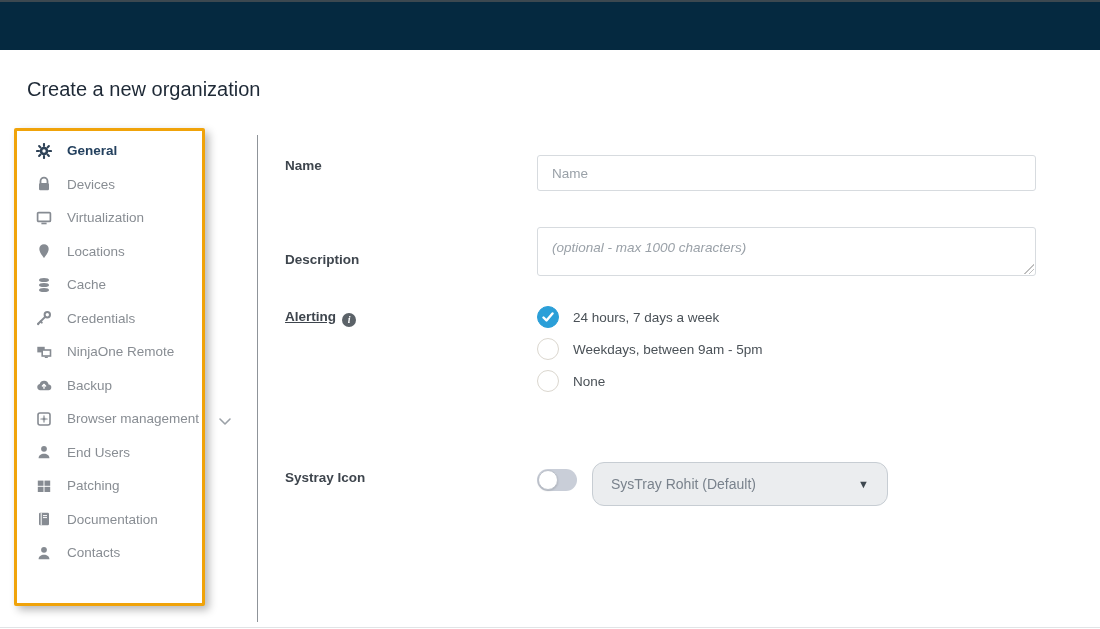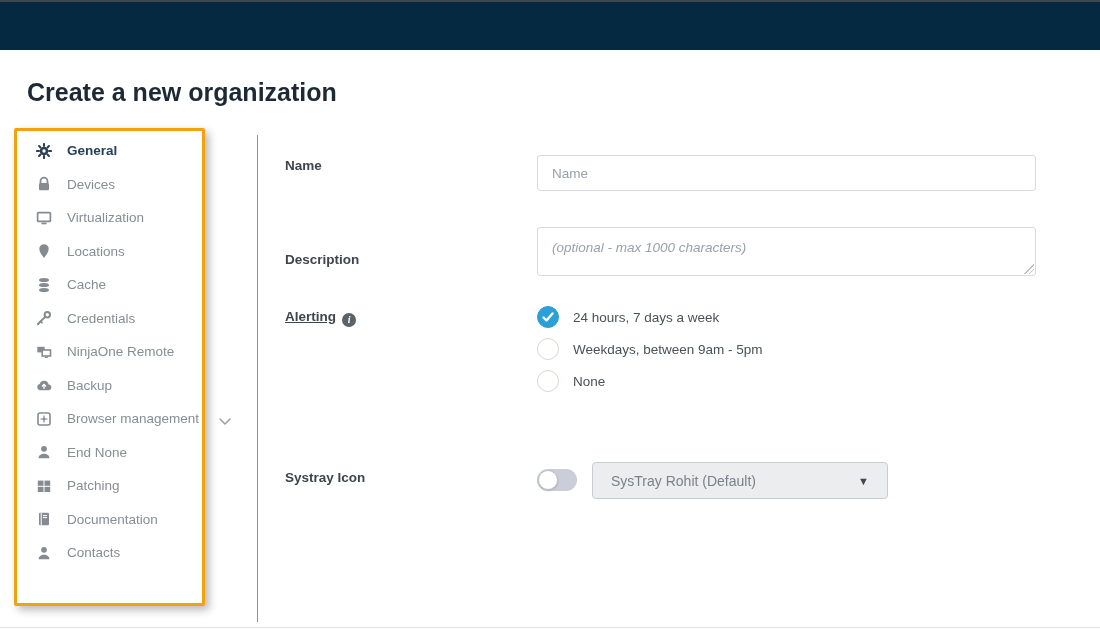--- a/index.html
+++ b/index.html
@@ -15,21 +15,21 @@
   
   .topbar {
     position:absolute; left:0; top:0; width:1100px; height:50px;
     background:#052940;
     border-top:2px solid #3c4850;
   }
 
   
   .page-title {
     position:absolute; left:27px; top:78px;
-    font-size:25px; color:#1e2936; font-weight:700;
+    font-size:20px; color:#1e2936; font-weight:400;
   }
 
   
   .sidebar {
     position:absolute; left:14px; top:128px; width:191px; height:478px;
     background:#ffffff;
     border:3px solid #f0a30a;
     border-radius:2px;
     box-shadow:4px 4px 9px rgba(0,0,0,0.28);
     padding-top:3px;
@@ -124,22 +124,22 @@
     position:absolute; left:537px; top:469px; width:40px; height:22px;
     background:#c9ced8; border-radius:11px; cursor:pointer;
   }
   .toggle-knob {
     position:absolute; left:1px; top:1px; width:20px; height:20px;
     background:#ffffff; border:1px solid #bcc1ca; border-radius:50%;
     box-shadow:0 1px 2px rgba(0,0,0,0.15);
   }
 
   .dropdown {
-    position:absolute; left:592px; top:462px; width:296px; height:37px;
-    background:#ebedef; border:1px solid #c7cdd3; border-radius:4px;
+    position:absolute; left:592px; top:462px; width:296px; height:44px;
+    background:#ebedef; border:1px solid #c7cdd3; border-radius:12px;
     display:flex; align-items:center; padding:0 18px; cursor:pointer;
   }
   .dropdown-value { flex:1; font-size:14px; color:#79828c; }
   .dropdown-caret { font-size:11px; color:#3d474f; }
 </style>
 </head>
 <body>
 
 <div class="topbar"></div>
 
@@ -249,21 +249,21 @@
       </span>
       <span class="side-label">Browser management</span>
     </div>
     <div class="side-item">
       <span class="side-icon">
         <svg viewBox="0 0 16 16" fill="currentColor">
           <circle cx="8" cy="4.8" r="2.9"></circle>
           <path d="M2.6 14.2c0-2.6 2.4-4.4 5.4-4.4s5.4 1.8 5.4 4.4z"></path>
         </svg>
       </span>
-      <span class="side-label">End None</span>
+      <span class="side-label">End Users</span>
     </div>
     <div class="side-item">
       <span class="side-icon">
         <svg viewBox="0 0 16 16" fill="currentColor">
           <rect x="1.8" y="2.6" width="5.7" height="5.2"></rect>
           <rect x="8.5" y="2.6" width="5.7" height="5.2"></rect>
           <rect x="1.8" y="8.8" width="5.7" height="5.2"></rect>
           <rect x="8.5" y="8.8" width="5.7" height="5.2"></rect>
         </svg>
       </span>

